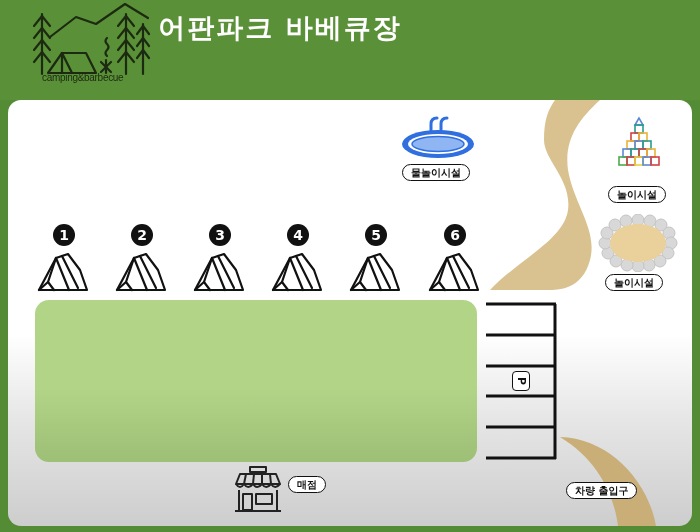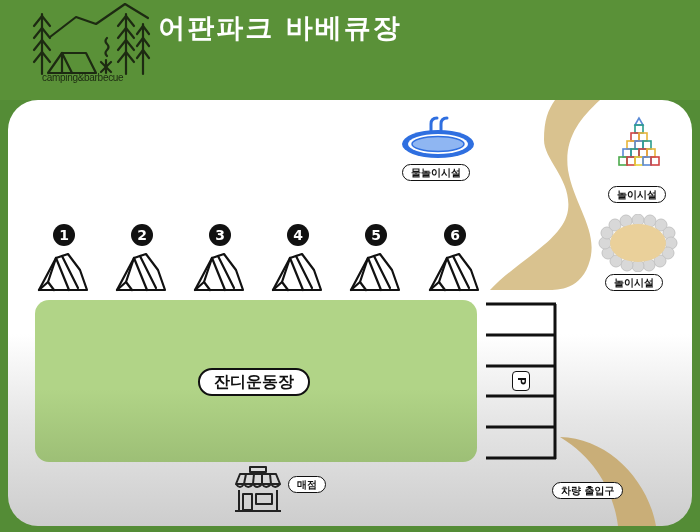--- a/index.html
+++ b/index.html
@@ -3,21 +3,21 @@
 <meta charset="utf-8">
 <style>
   html, body { margin:0; padding:0; }
   body { width:700px; height:532px; overflow:hidden; background:#548c36; font-family:"DejaVu Sans", sans-serif; position:relative; }
   .header { position:absolute; left:0; top:0; width:700px; height:100px; background:#5a9138; }
   .logo { position:absolute; left:30px; top:2px; width:130px; height:88px; }
   .logo-text { position:absolute; left:42px; top:72px; font-size:10px; color:#1d2a12; font-family:Liberation Sans, sans-serif; letter-spacing:-0.3px; }
   .title1, .title2 { position:absolute; left:0; width:560px; text-align:center; color:#ffffff; font-weight:bold; }
   .title1 { top:10px; font-size:27px; letter-spacing:2px; }
   .title2 { top:48px; font-size:30px; letter-spacing:4px; }
-  .panel { position:absolute; left:8px; top:100px; width:684px; height:426px; border-radius:30px; overflow:hidden;
+  .panel { position:absolute; left:8px; top:100px; width:684px; height:426px; border-radius:13px; overflow:hidden;
            background:linear-gradient(to bottom, #ffffff 0%, #ffffff 55%, #e6e6e6 75%, #cdcdcd 100%); }
   .field { position:absolute; left:27px; top:200px; width:442px; height:162px; border-radius:14px;
            background:linear-gradient(to bottom, #b1d487 0%, #b1d487 55%, #9dbf76 100%); }
   .pill { position:absolute; background:#ffffff; border:1.5px solid #111; border-radius:20px; color:#111; font-weight:bold; text-align:center; white-space:nowrap; }
   .pill-sm { font-size:10px; height:15px; line-height:15px; padding:0 8px; }
   .pill-lg { font-size:16px; height:24px; line-height:24px; padding:0 14px; border-width:2px; }
   .num { position:absolute; width:22px; height:22px; border-radius:50%; background:#111; color:#fff; font-weight:bold; font-size:14px; text-align:center; line-height:22px; }
   .tent { position:absolute; width:54px; height:40px; }
   .parking { position:absolute; left:478px; top:202px; width:72px; height:158px; }
   .p-sign { position:absolute; left:511px; top:373px; width:18px; height:16px; border:1.5px solid #111; border-radius:4px; font-size:11px; font-weight:bold; text-align:center; line-height:16px; color:#111; transform:rotate(90deg); background:#fff; }
@@ -178,21 +178,20 @@
       <g fill="none" stroke="#111" stroke-width="2.2" stroke-linejoin="round" stroke-linecap="round">
         <path d="M3,38 L51,38 L44,18 L32,2 L20,6 Z"></path>
         <path d="M20,6 L33,38"></path>
         <path d="M26,4 L42,36"></path>
         <path d="M20,6 L12,30 L18,38"></path>
         <path d="M3,38 L12,30"></path>
       </g>
     </svg>
 
   <div class="field"></div>
-  <div class="pill pill-lg" style="left:190px;top:268px">잔디운동장</div>
 
   <svg class="parking" viewBox="0 0 72 158">
     <g stroke="#111" stroke-width="3" fill="none">
       <line x1="0" y1="2" x2="70" y2="2"></line>
       <line x1="0" y1="33" x2="70" y2="33"></line>
       <line x1="0" y1="64" x2="70" y2="64"></line>
       <line x1="0" y1="94" x2="70" y2="94"></line>
       <line x1="0" y1="125" x2="70" y2="125"></line>
       <line x1="0" y1="156" x2="70" y2="156"></line>
       <line x1="69" y1="2" x2="69" y2="157"></line>
@@ -211,14 +210,14 @@
         <line x1="36" y1="8" x2="37" y2="18"></line>
       <line x1="5" y1="24" x2="5" y2="44"></line>
         <line x1="43" y1="24" x2="43" y2="44"></line>
       <rect x="9" y="28" width="9" height="16"></rect>
       <rect x="22" y="28" width="16" height="10"></rect>
       <line x1="1" y1="45" x2="47" y2="45"></line>
     </g>
   </svg>
   <div class="pill pill-sm" style="left:280px;top:376px">매점</div>
 
-  <div class="pill pill-sm" style="left:544px;top:382px">차량 출입구</div>
+  <div class="pill pill-sm" style="left:558px;top:382px">차량 출입구</div>
 </div>
 
 </body></html>

